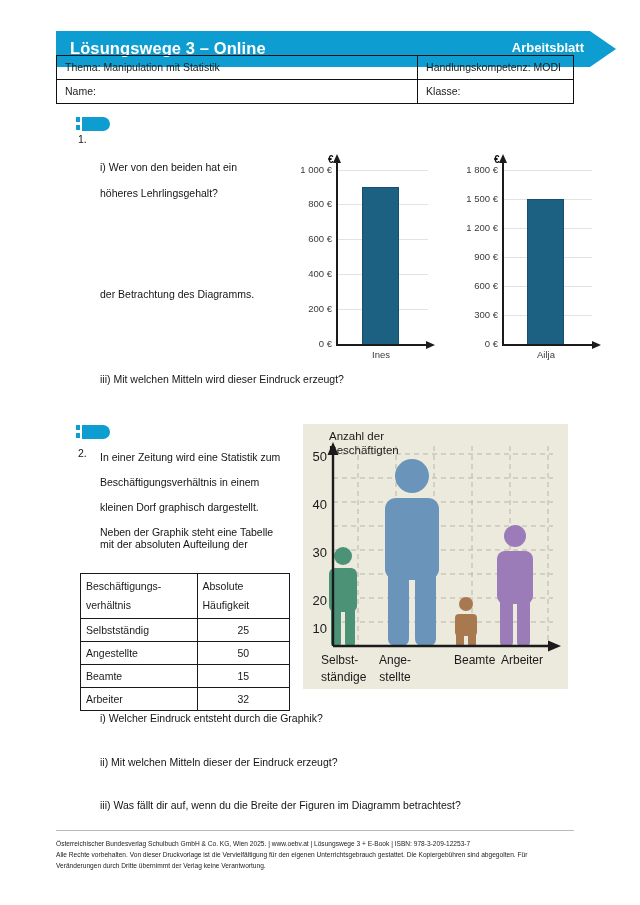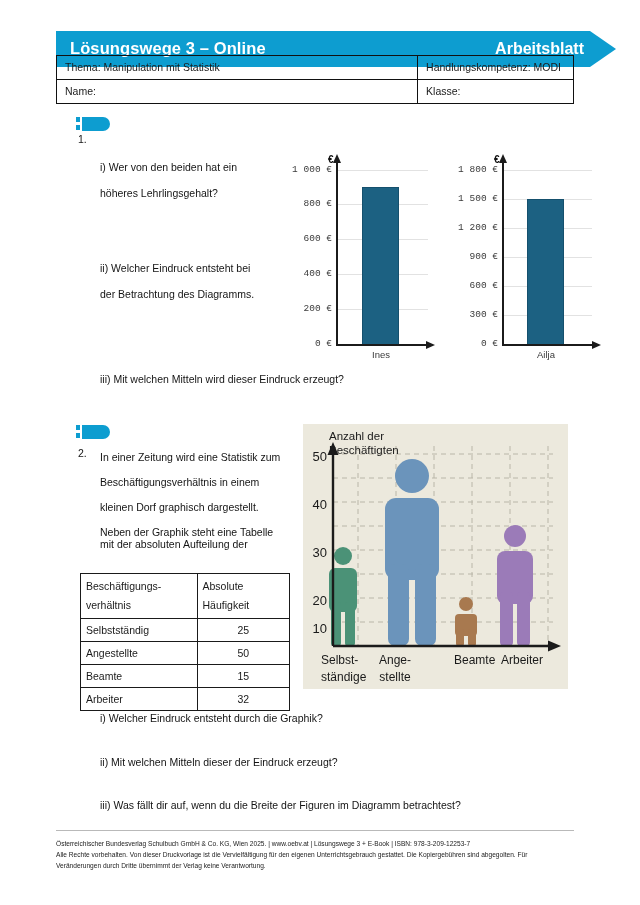--- a/index.html
+++ b/index.html
@@ -29,21 +29,21 @@
     border-bottom: 18px solid transparent;
     border-left: 26px solid #0d9dd0;
   }
   .banner-title {
     position: absolute; left: 14px; top: 8px;
     font-size: 16.5px; font-weight: bold; color: #ffffff;
     letter-spacing: 0.1px;
   }
   .banner-right {
     position: absolute; right: 32px; top: 9px;
-    font-size: 16px; font-weight: bold; color: #ffffff;
+    font-size: 13px; font-weight: bold; color: #ffffff;
   }
 
   
   .info-table {
     position: absolute; left: 56px; top: 55px;
     width: 518px;
     border-collapse: collapse;
   }
   .info-table td {
     border: 1px solid #111111;
@@ -111,21 +111,21 @@
     width: 0; height: 0;
     border-top: 4.5px solid transparent;
     border-bottom: 4.5px solid transparent;
     border-left: 9px solid #1b1b1b;
   }
   .bc-grid {
     position: absolute; height: 1px; background: #e2e2e2;
   }
   .bc-tick {
     position: absolute; font-size: 9.5px; color: #3a3a3a;
-    text-align: right; white-space: nowrap; font-family: Liberation Mono, monospace;
+    text-align: right; white-space: nowrap;
   }
   .bc-bar {
     position: absolute;
     background: #1c6182;
     border: 1px solid #15506d;
   }
   .bc-cat {
     position: absolute; font-size: 9.5px; color: #3a3a3a;
     text-align: center; white-space: nowrap;
   }
@@ -197,21 +197,20 @@
     <div class="m-sq-top"></div>
     <div class="m-sq-bot"></div>
     <div class="m-bar"></div>
   </div>
 
   <div class="q-num" style="left:78px; top:133px;">1.</div>
 
   <div class="sub-q" style="left:100px; top:157px;">i) Wer von den beiden hat ein</div>
   <div class="sub-q" style="left:100px; top:183px;">höheres Lehrlingsgehalt?</div>
 
-  <div class="sub-q" style="left:100px; top:258px;">ii) Welcher Eindruck entsteht bei</div>
   <div class="sub-q" style="left:100px; top:284px;">der Betrachtung des Diagramms.</div>
 
   <div class="sub-q" style="left:100px; top:369px;">iii) Mit welchen Mitteln wird dieser Eindruck erzeugt?</div>
 
   <div class="barchart" style="left:276px; top:152px; width:160px; height:210px;">
     <div class="bc-euro" style="left:52px; top:2px;">€</div>
 
     <div class="bc-grid" style="left:62px; top:192px; width:90px;"></div>
     <div class="bc-grid" style="left:62px; top:157px; width:90px;"></div>
     <div class="bc-grid" style="left:62px; top:122px; width:90px;"></div>

